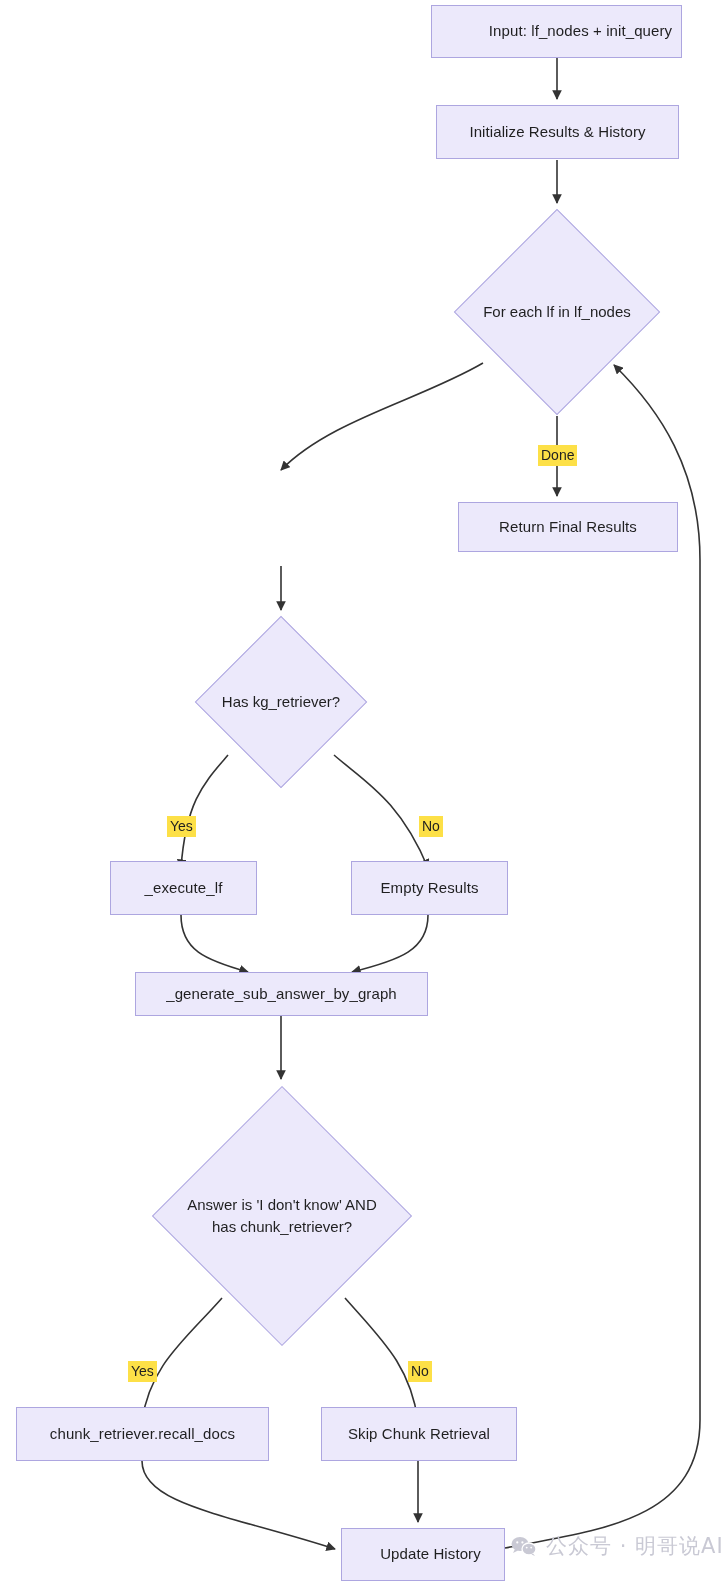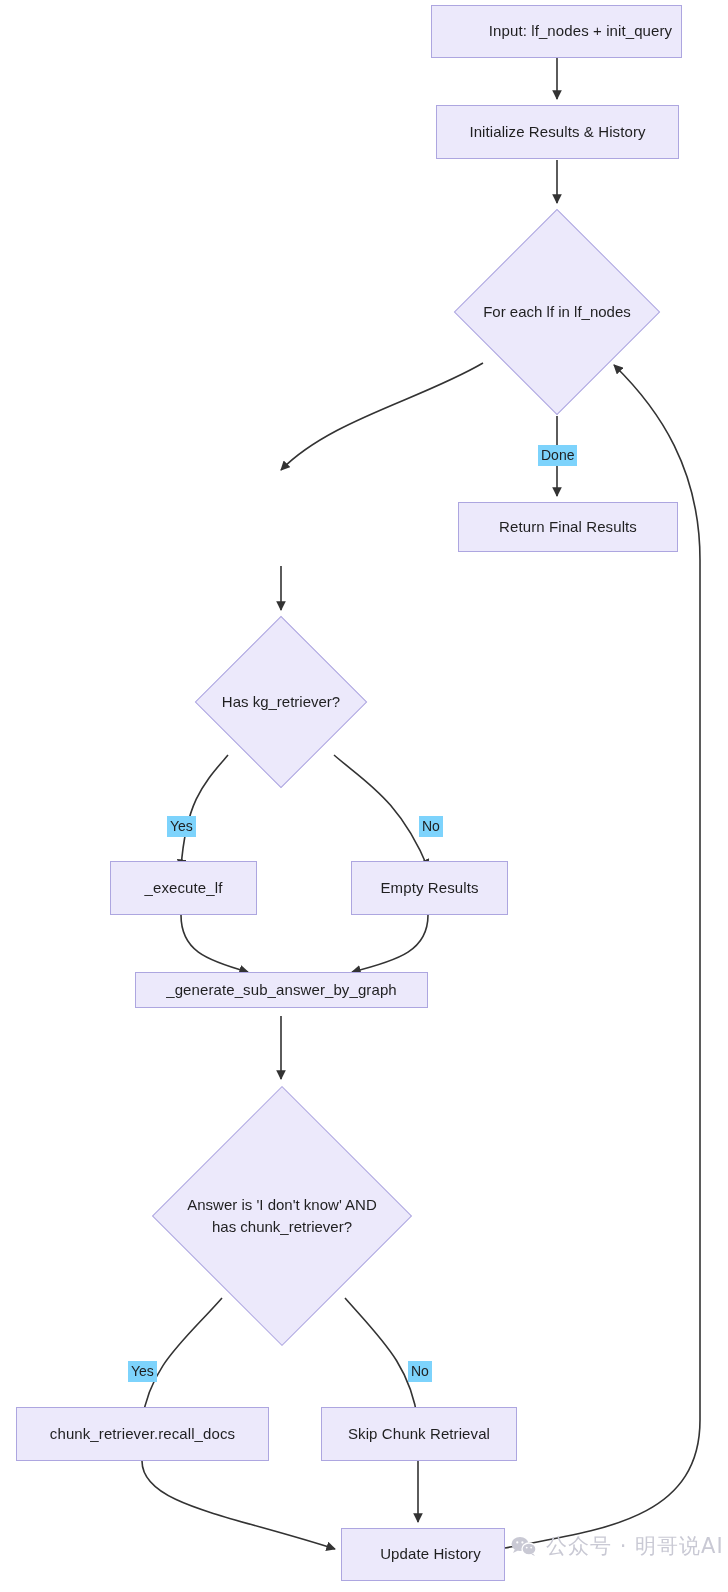--- a/index.html
+++ b/index.html
@@ -66,21 +66,21 @@
     align-items: center;
     justify-content: center;
     text-align: center;
     color: #1f1f20;
     font-size: 15px;
     line-height: 1.45;
     white-space: nowrap;
   }
   .edge-label {
     position: absolute;
-    background: #7dd3fc;
+    background: #fde047;
     color: #1f1f20;
     font-size: 14px;
     line-height: 1;
     padding: 3px 3px 4px 3px;
     z-index: 4;
     white-space: nowrap;
   }
   #watermark {
     position: absolute;
     display: flex;
@@ -165,21 +165,21 @@
   </div>
 
   <div class="node rect" style="left:110px; top:861px; width:147px; height:54px;">
     <span>_execute_lf</span>
   </div>
 
   <div class="node rect" style="left:351px; top:861px; width:157px; height:54px;">
     <span>Empty Results</span>
   </div>
 
-  <div class="node rect" style="left:135px; top:972px; width:293px; height:36px;">
+  <div class="node rect" style="left:135px; top:972px; width:293px; height:44px;">
     <span>_generate_sub_answer_by_graph</span>
   </div>
 
   <div class="diamond-wrap" style="left:190px; top:1124px; width:184px; height:184px;">
     <div class="diamond-shape"></div>
     <div class="diamond-label" style="flex-direction:column;">
       <span>Answer is 'I don't know' AND</span>
       <span>has chunk_retriever?</span>
     </div>
   </div>

